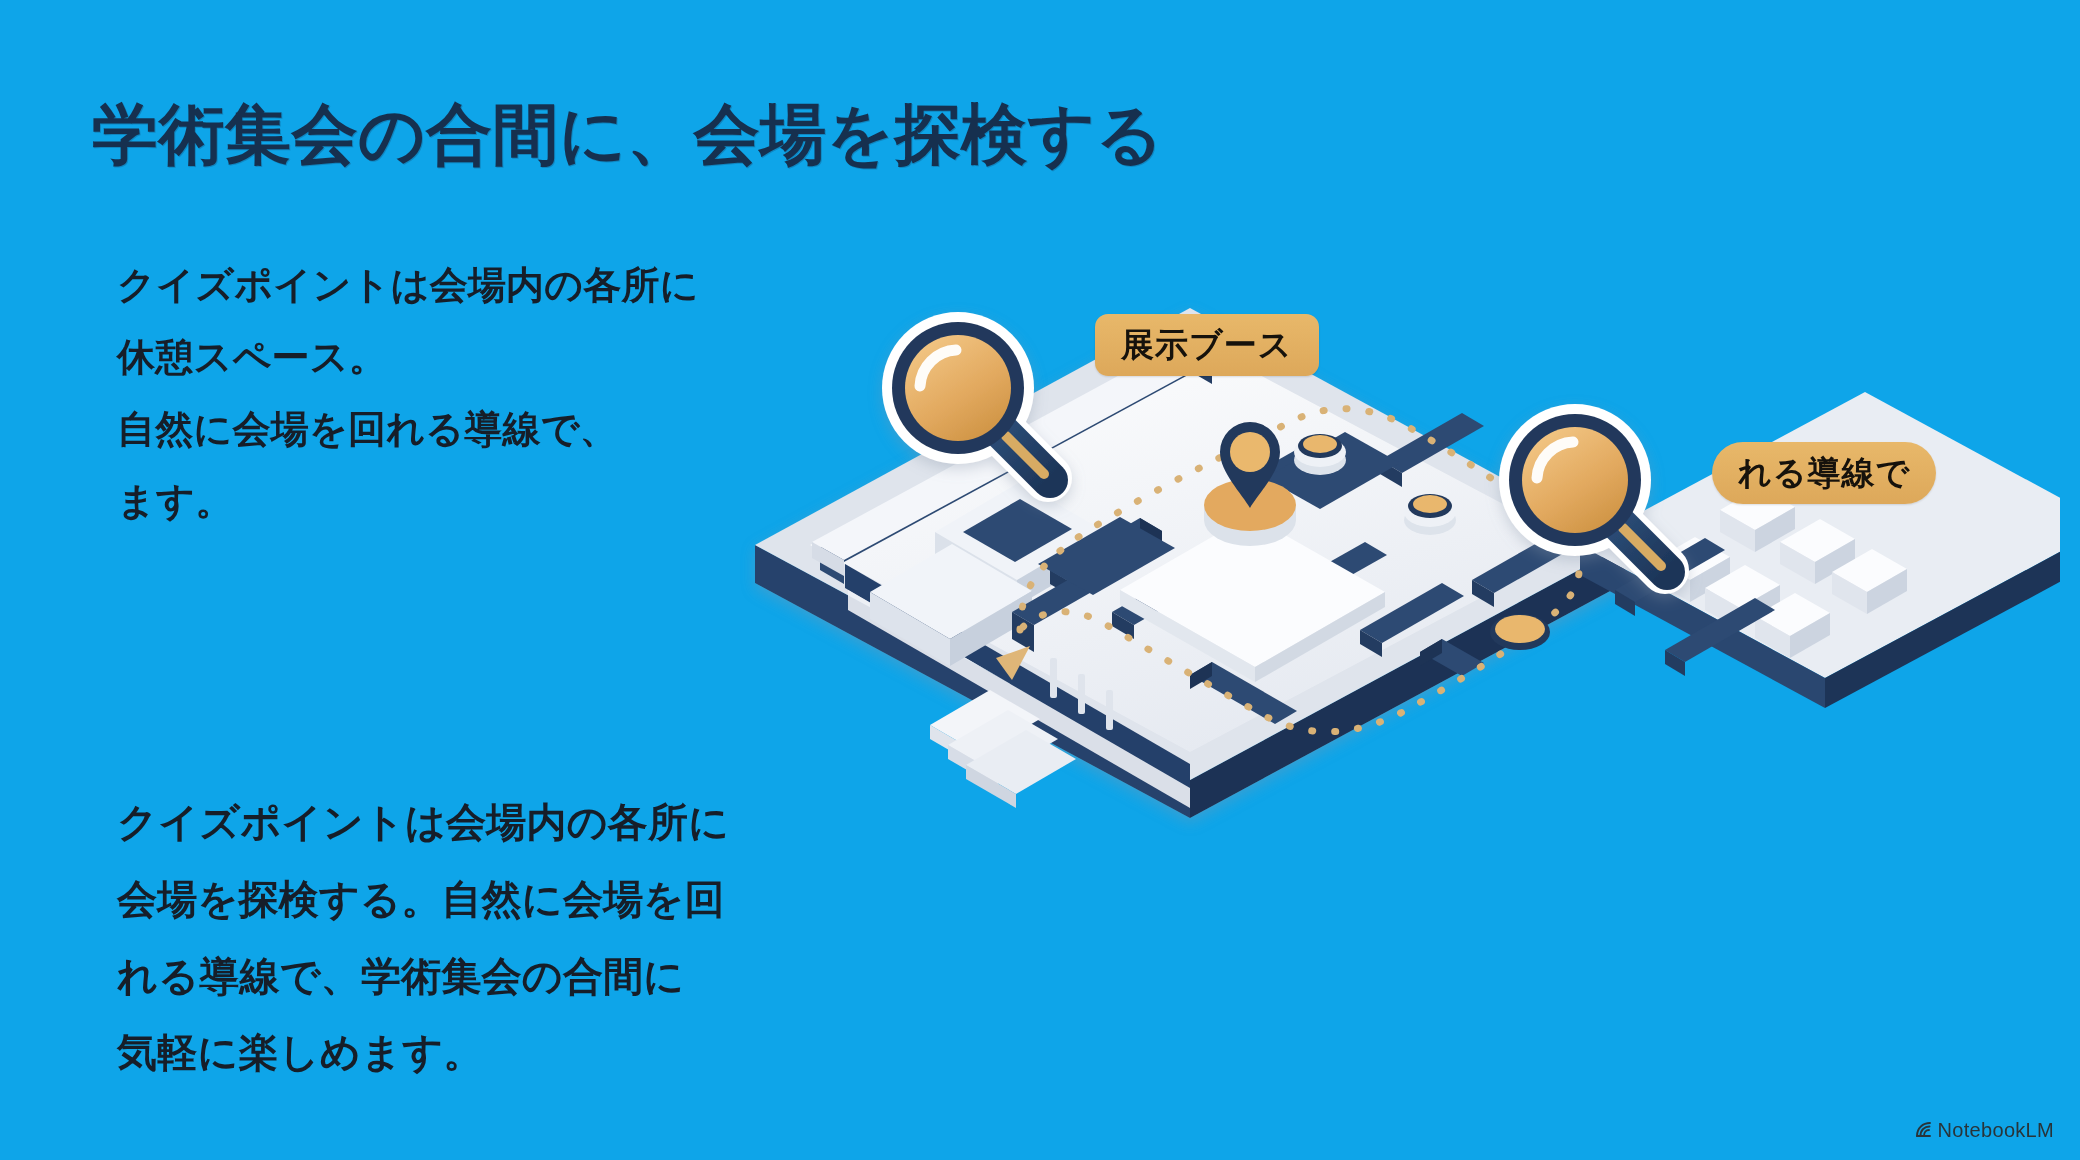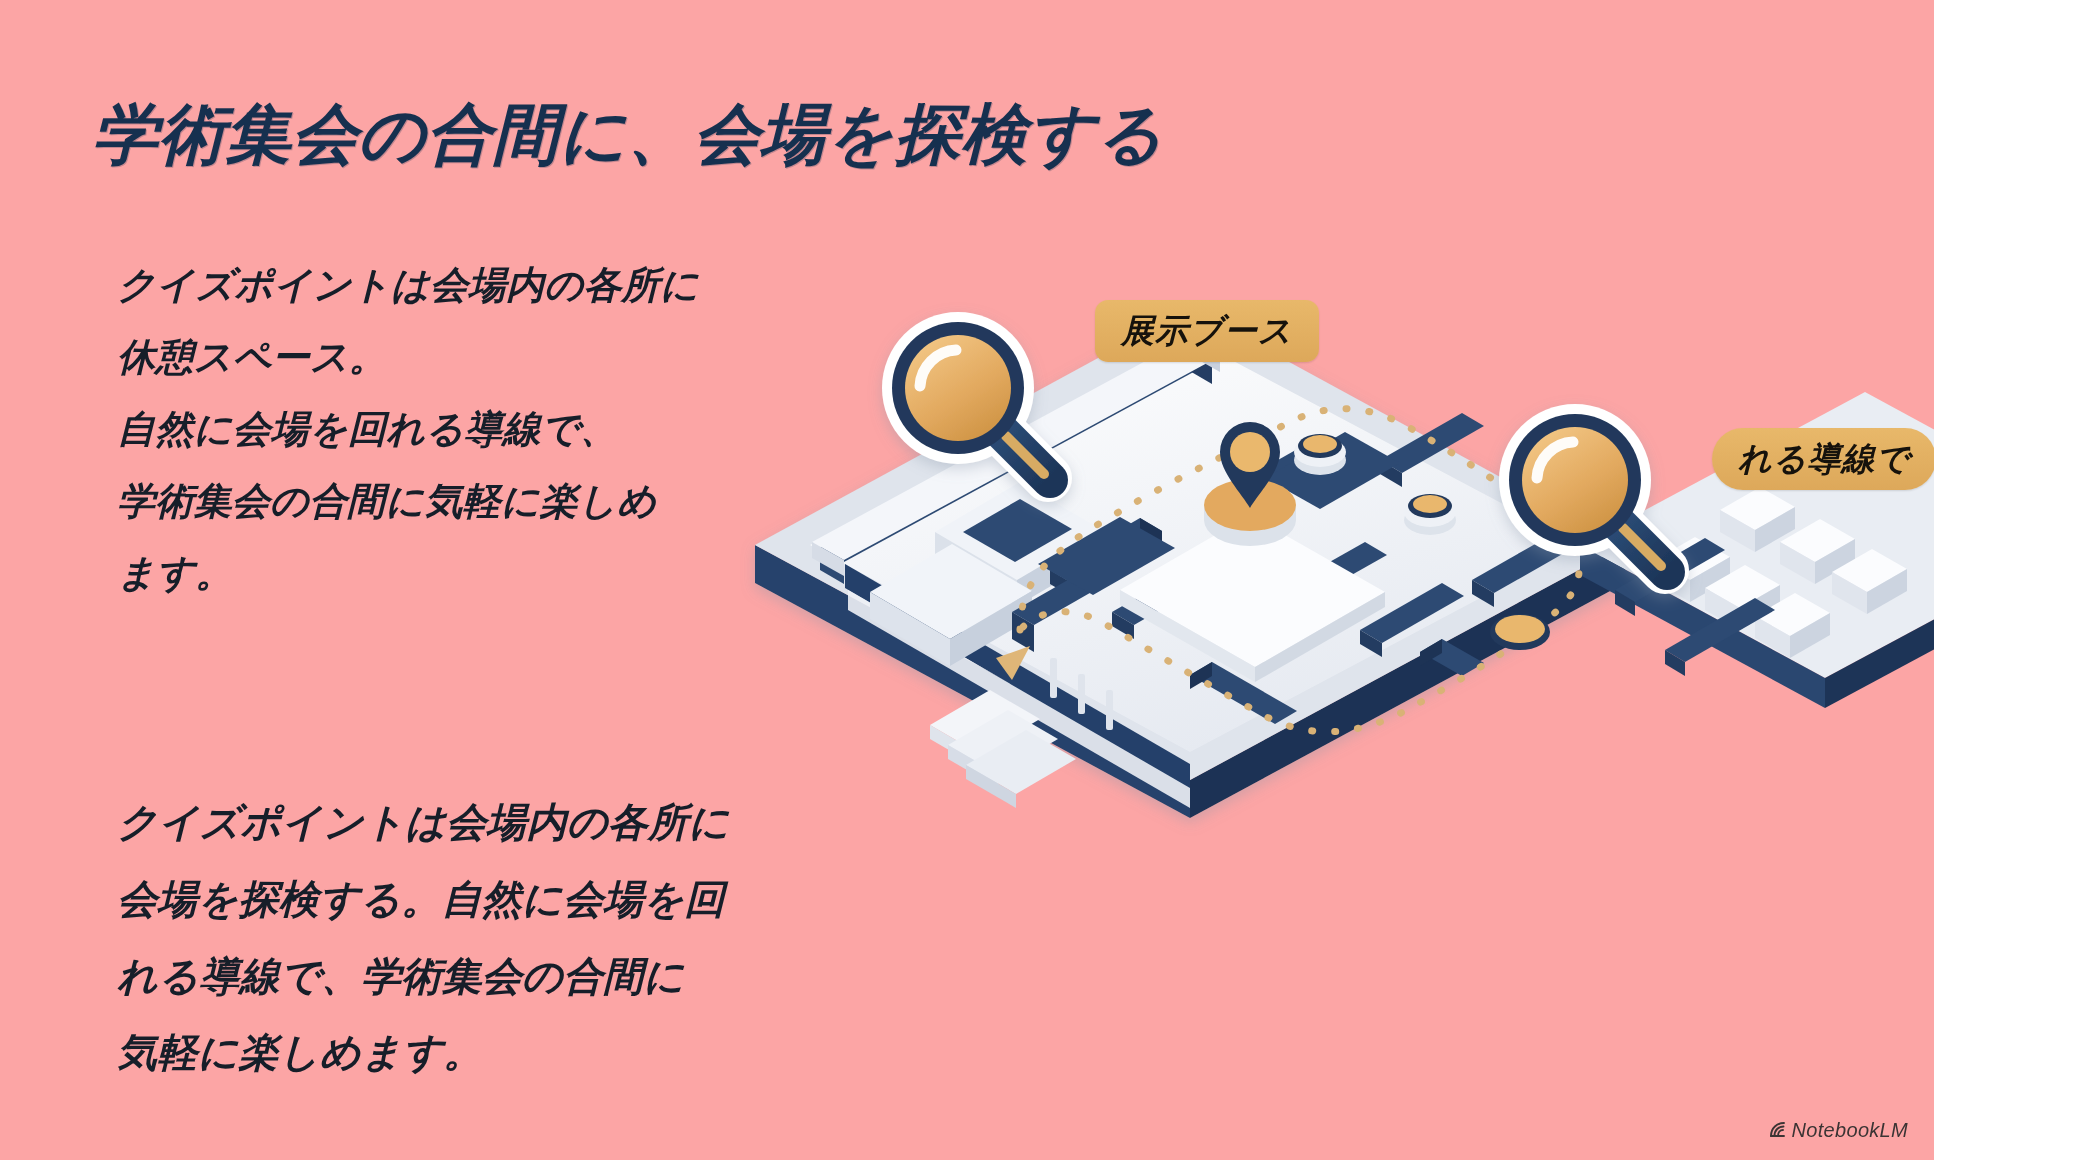--- a/index.html
+++ b/index.html
@@ -7,25 +7,24 @@
     margin: 0;
     padding: 0;
     background: #ffffff;
   }
   body {
     font-family: "Liberation Sans", "DejaVu Sans", sans-serif;
     -webkit-font-smoothing: antialiased;
   }
   .slide {
     position: relative;
-    width: 1934px;
+    width: 2080px;
     height: 1160px;
-    background: #fca5a5;
+    background: #0ea5e9;
     overflow: hidden;
-    font-style: italic;
   }
 
   
   .page-title {
     position: absolute;
     left: 92px;
     top: 52px;
     width: 1260px;
     font-size: 66px;
     line-height: 1.18;
@@ -84,20 +83,21 @@
     height: 62px;
     padding: 0 26px;
     border-radius: 13px;
     background: linear-gradient(180deg, #e8b86a 0%, #dda85a 100%);
     color: #16120c;
     font-size: 33px;
     font-weight: 700;
     letter-spacing: 1px;
     white-space: nowrap;
     box-shadow: 0 1px 2px rgba(0,0,0,0.12);
+    margin-top: 14px;
   }
   #label-exhibition {
     left: 1095px;
     top: 300px;
   }
   #label-lounge {
     left: 1712px;
     top: 428px;
     border-radius: 31px;
   }
@@ -124,21 +124,20 @@
 <body>
 
 <div class="slide">
 
   <h1 class="page-title">学術集会の合間に、会場を探検する</h1>
 
   <div class="body-block" id="para-1">
     <p>クイズポイントは会場内の各所に</p>
     <p>休憩スペース。</p>
     <p>自然に会場を回れる導線で、</p>
-    <p>学術集会の合間に気軽に楽しめ</p>
     <p>ます。</p>
   </div>
 
   <div class="body-block" id="para-2">
     <p>クイズポイントは会場内の各所に</p>
     <p>会場を探検する。自然に会場を回</p>
     <p>れる導線で、学術集会の合間に</p>
     <p>気軽に楽しめます。</p>
   </div>
 

